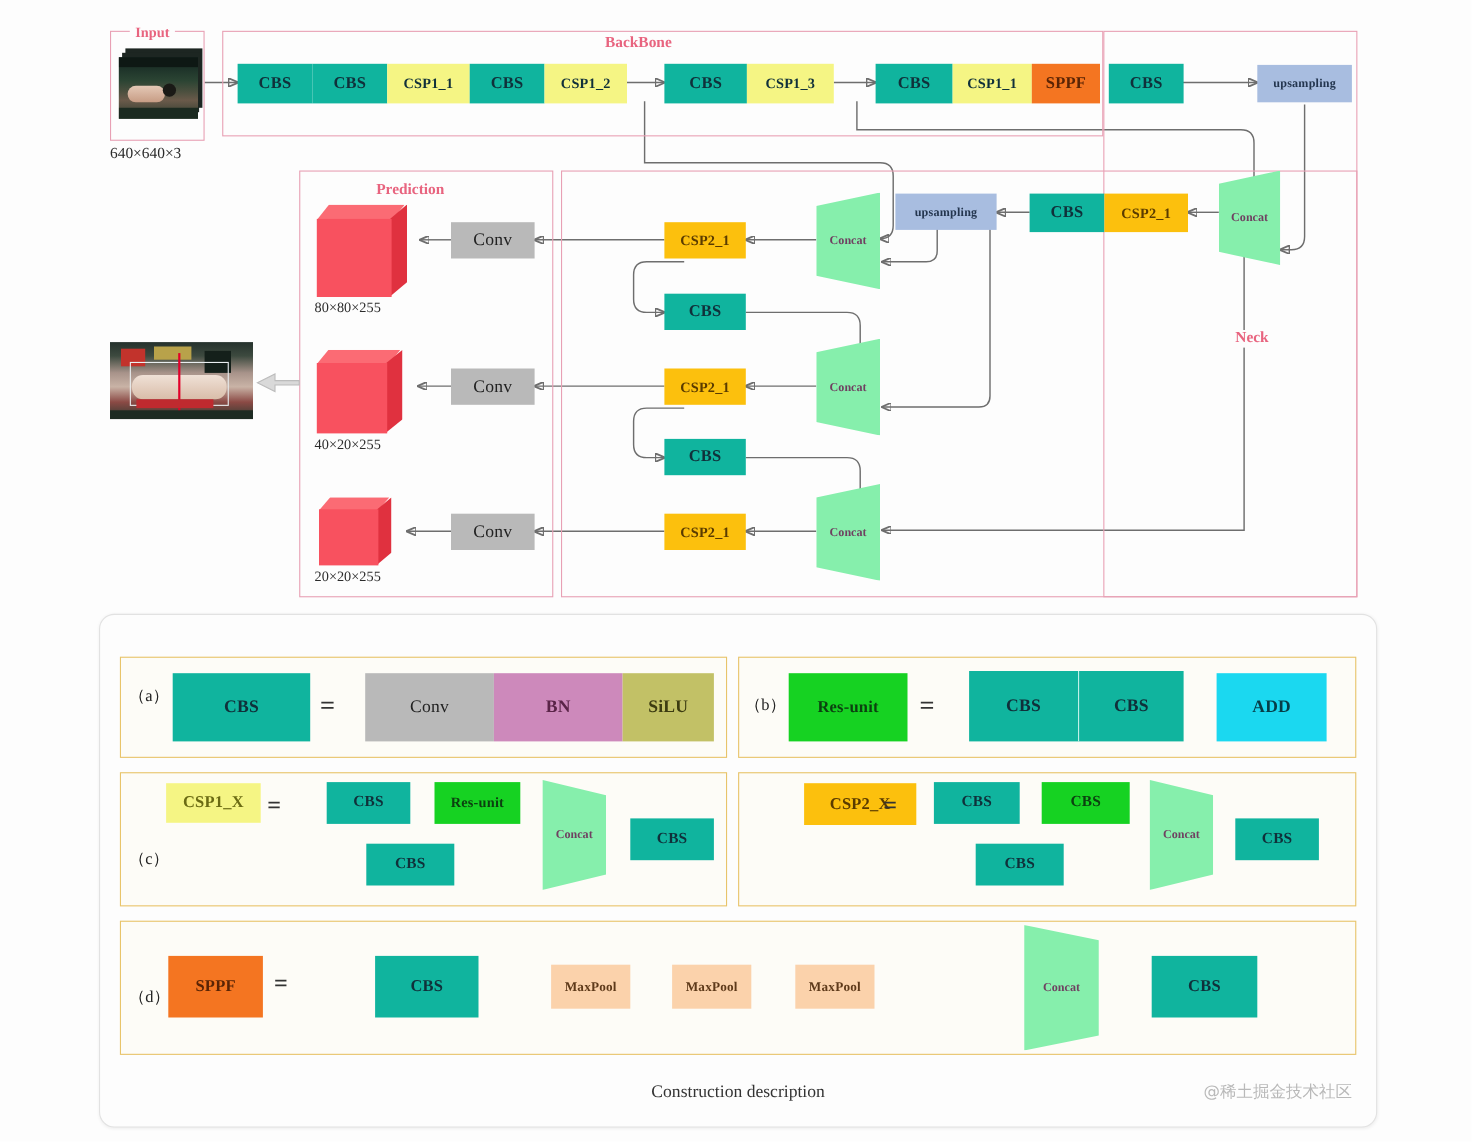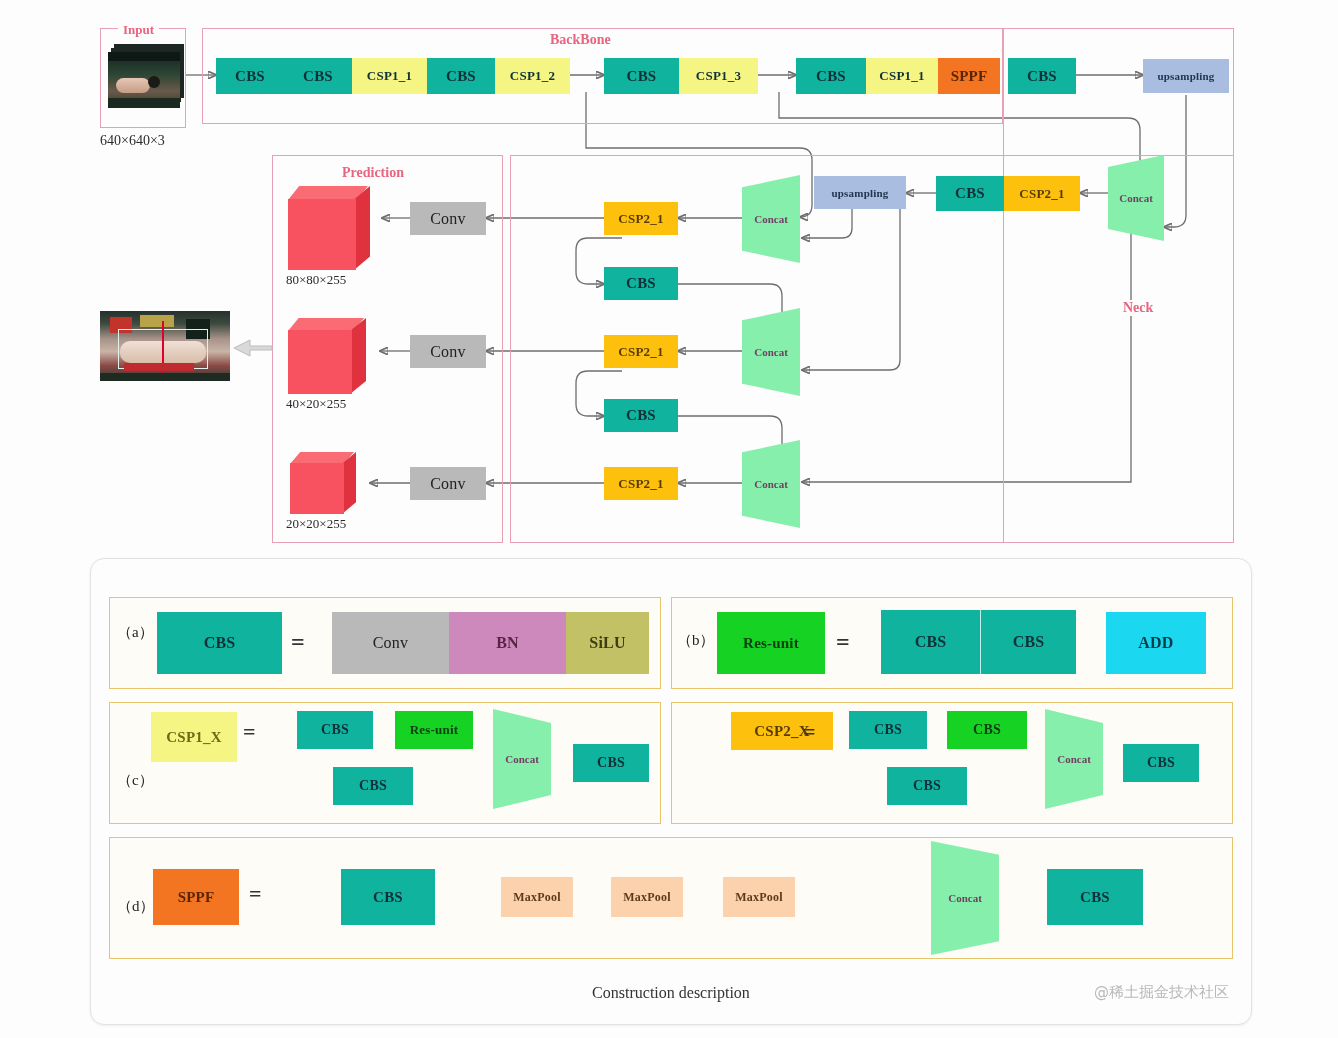--- a/index.html
+++ b/index.html
@@ -275,21 +275,21 @@
     <div class="rowlab" style="left:586px;top:72px;">（b）</div>
     <div class="blk" style="left:626px;top:53px;width:108px;height:62px;background:#16d222;font-size:15px;color:#0c4010;">Res-unit</div>
     <div class="eq" style="left:745px;top:70px;font-size:24px;">=</div>
     <div class="blk" style="left:790px;top:51px;width:100px;height:64px;background:#10b49e;font-size:16px;
          border-right:1.5px solid #bff0e8;">CBS</div>
     <div class="blk" style="left:890px;top:51px;width:95px;height:64px;background:#10b49e;font-size:16px;">CBS</div>
     <div class="blk" style="left:1015px;top:53px;width:100px;height:62px;background:#1bd8f0;font-size:16px;color:#063d47;">ADD</div>
 
     <div class="sub" style="left:18px;top:143px;width:552px;height:122px;"></div>
     <div class="rowlab" style="left:26px;top:212px;">（c）</div>
-    <div class="blk" style="left:60px;top:153px;width:86px;height:50px;background:#f5f584;font-size:15px;color:#6b6b13;">CSP1_X</div>
+    <div class="blk" style="left:60px;top:153px;width:86px;height:36px;background:#f5f584;font-size:15px;color:#6b6b13;">CSP1_X</div>
     <div class="eq" style="left:152px;top:160px;font-size:22px;">=</div>
     <div class="blk" style="left:206px;top:152px;width:76px;height:38px;background:#10b49e;font-size:14px;">CBS</div>
     <div class="blk" style="left:304px;top:152px;width:78px;height:38px;background:#16d222;font-size:13px;color:#0c4010;">Res-unit</div>
     <div class="blk" style="left:242px;top:208px;width:80px;height:38px;background:#10b49e;font-size:14px;">CBS</div>
     <div class="trap" style="left:402px;top:150px;width:58px;height:100px;
          clip-path:polygon(0% 0%,100% 14%,100% 86%,0% 100%);">
       <span>Concat</span>
     </div>
     <div class="blk" style="left:482px;top:185px;width:76px;height:38px;background:#10b49e;font-size:14px;">CBS</div>
 

